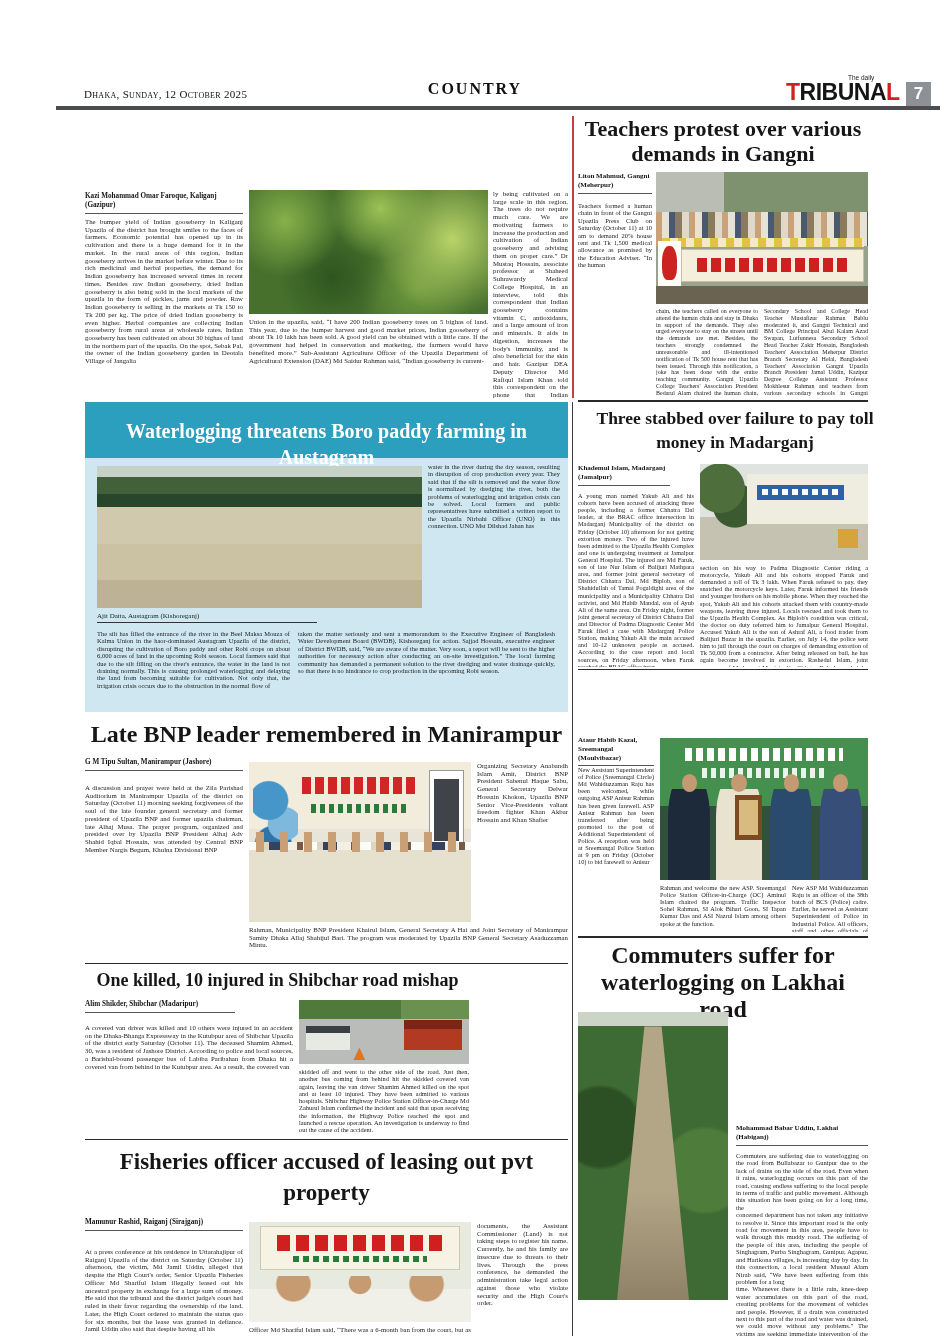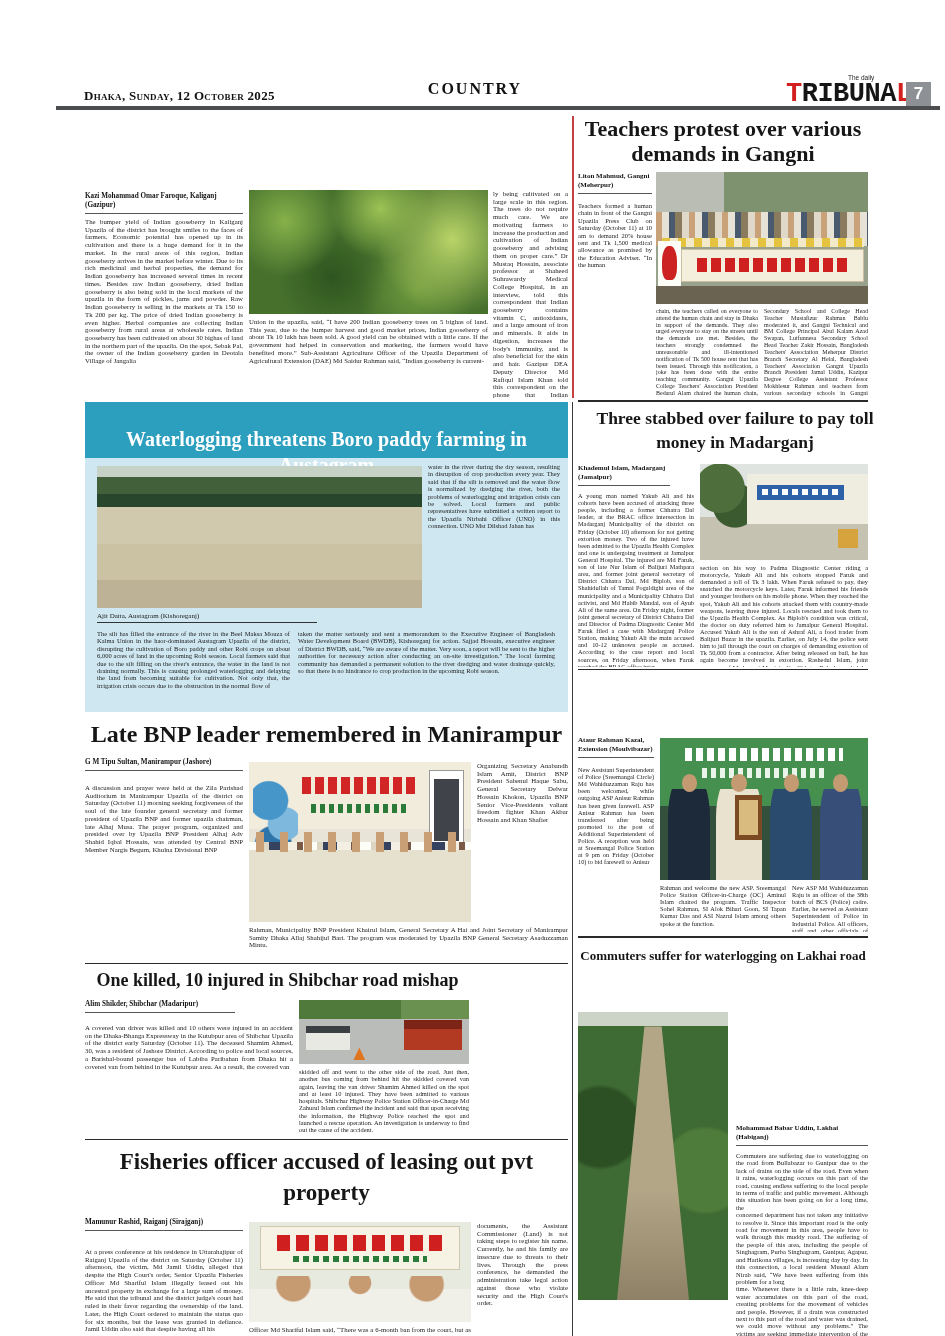--- a/index.html
+++ b/index.html
@@ -1,24 +1,24 @@
 <!DOCTYPE html>
 <html><head>
 <meta charset="utf-8">
 <style>
   html,body{margin:0;padding:0;background:#ffffff;}
   body{width:945px;height:1336px;overflow:hidden;}
   .page{position:relative;width:945px;height:1336px;background:#ffffff;font-family:"Liberation Serif",serif;}
   .abs{position:absolute;}
   
-  .date{left:84px;top:88px;font-size:13px;font-weight:bold;font-variant:small-caps;letter-spacing:.3px;color:#111;}
+  .date{left:84px;top:88px;font-size:11px;font-weight:normal;font-variant:small-caps;letter-spacing:.3px;color:#111;}
   .section{left:85px;top:80px;width:780px;text-align:center;font-size:16px;font-weight:bold;letter-spacing:2px;color:#101010;}
   .masthead{left:786px;top:74px;width:155px;height:34px;}
   .daily{position:absolute;left:62px;top:0;font-family:"Liberation Sans",sans-serif;font-size:6.5px;color:#222;}
-  .trib{position:absolute;left:0;top:7px;font-family:Liberation Mono, monospace;font-weight:900;font-size:27px;letter-spacing:-.5px;color:#151515;line-height:1;}
+  .trib{position:absolute;left:0;top:7px;font-family:Liberation Sans, sans-serif;font-weight:900;font-size:23px;letter-spacing:-.5px;color:#151515;line-height:1;}
   .trib .red{color:#d31f1f;}
   .pagebox{position:absolute;left:120px;top:8px;width:25px;height:24px;background:#8d9195;color:#fff;font-family:"Liberation Sans",sans-serif;font-weight:bold;font-size:17px;text-align:center;line-height:24px;}
   .hdr-rule{left:56px;top:106px;width:884px;height:4px;background:#4b4d4f;}
   
   .vrule-red{left:572px;top:116px;width:2px;height:282px;background:#c54040;}
   .vrule{left:572px;top:402px;width:1px;height:934px;background:#3a3a3a;}
   .hrule{height:1px;background:#2a2a2a;}
   
   .hl{font-weight:bold;text-align:center;color:#161616;font-family:"Liberation Serif",serif;}
   .txt{font-size:6.8px;line-height:1.14;text-align:justify;color:#1c1c1c;overflow:hidden;}
@@ -72,21 +72,21 @@
   .press-ph{background:#e7ebdf;}
   .f-banner{position:absolute;left:5%;top:4%;right:5%;height:42%;background:#f6f2e4;border:1px solid #d0c9b0;}
   .f-line1{position:absolute;left:8%;top:18%;right:8%;height:38%;background:repeating-linear-gradient(90deg,#d01f1f 0 13px,transparent 13px 19px);}
   .f-line2{position:absolute;left:16%;top:68%;right:16%;height:16%;background:repeating-linear-gradient(90deg,#2a7a3a 0 6px,transparent 6px 10px);}
   .f-people{position:absolute;left:0;bottom:0;right:0;height:46%;background:radial-gradient(circle at 20% 18%,#c79b72 0 9%,transparent 10%),radial-gradient(circle at 50% 15%,#c79b72 0 9%,transparent 10%),radial-gradient(circle at 80% 18%,#c79b72 0 9%,transparent 10%),linear-gradient(180deg,transparent 0 28%,#f0efe8 28% 100%);}
   .lakhai-ph{background:linear-gradient(180deg,#ccd4c8 0 5%,#3e6a33 5% 100%);background-image:radial-gradient(circle at 15% 40%,#2c4f24 0 18%,transparent 20%),radial-gradient(circle at 85% 55%,#4e7c3a 0 20%,transparent 22%),linear-gradient(180deg,#ccd4c8 0 5%,#3e6a33 5% 100%);}
   .l-path{position:absolute;left:26%;right:26%;top:5%;bottom:0;background:linear-gradient(180deg,#b3a687 0 60%,#8f8166 100%);clip-path:polygon(38% 0,62% 0,100% 100%,0 100%);}
   
   .wbox{left:85px;top:402px;width:483px;height:310px;background:#cfe7f0;}
   .wband{left:85px;top:402px;width:483px;height:56px;background:#2d9fbe;}
-  .wband .hl{color:#ffffff;font-size:20px;line-height:26px;padding-top:4px;margin-top:20px;}
+  .wband .hl{color:#ffffff;font-size:20px;line-height:26px;padding-top:16px;}
 </style>
 </head>
 <body>
 
 <div class="page">
 
   <div class="abs date">Dhaka, Sunday, 12 October 2025</div>
   <div class="abs section">COUNTRY</div>
   <div class="abs masthead">
     <div class="daily">The daily</div>
@@ -168,21 +168,21 @@
       <div class="b-portrait-inner"></div>
     </div>
     <div class="b-people"></div>
     <div class="b-heads"></div>
   </div>
   <div class="abs txt" style="left:477px;top:762px;width:91px;height:160px;">Organizing Secretary Anabandh Islam Amit, District BNP President Sabenul Haque Sabu, General Secretary Delwar Hossain Khokon, Upazila BNP Senior Vice-Presidents valiant freedom fighter Khan Akbar Hossain and Khan Shafier</div>
   <div class="abs txt" style="left:249px;top:926px;width:319px;height:34px;">Rahman, Municipality BNP President Khairul Islam, General Secretary A Hai and Joint Secretary of Manirampur Samity Dhaka Allaj Shahijul Bari. The program was moderated by Upazila BNP General Secretary Asaduzzaman Mintu.</div>
   <div class="abs hrule" style="left:85px;top:963px;width:483px;"></div>
 
   <div class="abs" style="left:578px;top:736px;width:76px;">
-    <div class="byline" style="font-size:7px;">Ataur Rahman Kazal, Extension (Moulvibazar)</div>
+    <div class="byline" style="font-size:7px;">Ataur Habib Kazal, Sreemangal (Moulvibazar)</div>
   </div>
   <div class="abs txt-sm" style="left:578px;top:766px;width:76px;height:140px;">New Assistant Superintendent of Police (Sreemangal Circle) Md Wahiduzzaman Raju has been welcomed, while outgoing ASP Anisur Rahman has been given farewell. ASP Anisur Rahman has been transferred after being promoted to the post of Additional Superintendent of Police. A reception was held at Sreemangal Police Station at 9 pm on Friday (October 10) to bid farewell to Anisur</div>
   <div class="ph asp-ph" style="left:660px;top:738px;width:208px;height:142px;">
     <div class="a-strip1"></div>
     <div class="a-strip2"></div>
     <div class="a-man m1"></div>
     <div class="a-man m2"></div>
     <div class="a-man m3"></div>
     <div class="a-man m4"></div>
     <div class="a-plaque">
@@ -215,21 +215,21 @@
   <div class="ph press-ph" style="left:249px;top:1222px;width:222px;height:100px;">
     <div class="f-banner">
       <div class="f-line1"></div>
       <div class="f-line2"></div>
     </div>
     <div class="f-people"></div>
   </div>
   <div class="abs txt" style="left:249px;top:1326px;width:222px;height:10px;">Officer Md Shariful Islam said, “There was a 6-month ban from the court, but as the ban period expired and we have not received any new order, we leased out that pond. If we receive a notice or order in this connection, this lease will definitely be canceled.”</div>
   <div class="abs txt" style="left:477px;top:1222px;width:91px;height:114px;">documents, the Assistant Commissioner (Land) is not taking steps to register his name. Currently, he and his family are insecure due to threats to their lives. Through the press conference, he demanded the administration take legal action against those who violate security and the High Court's order.</div>
 
-  <div class="abs hl" style="left:578px;top:942px;width:290px;font-size:13px;line-height:27px;">Commuters suffer for waterlogging on Lakhai road</div>
+  <div class="abs hl" style="left:578px;top:942px;width:290px;font-size:24px;line-height:27px;">Commuters suffer for waterlogging on Lakhai road</div>
   <div class="ph lakhai-ph" style="left:578px;top:1012px;width:150px;height:288px;">
     <div class="l-path"></div>
   </div>
   <div class="abs" style="left:736px;top:1124px;width:132px;">
     <div class="byline" style="font-size:7px;">Mohammad Babar Uddin, Lakhai (Habiganj)</div>
   </div>
   <div class="abs" style="left:736px;top:1152px;width:132px;height:184px;overflow:hidden;">
     <span class="txt" style="font-size:6.5px;display:block;overflow:visible;">Commuters are suffering due to waterlogging on the road from Bullabazar to Gunipur due to the lack of drains on the side of the road. Even when it rains, waterlogging occurs on this part of the road, causing endless suffering to the local people in terms of traffic and public movement. Although this situation has been going on for a long time, the</span>
     <span class="txt" style="font-size:6.5px;display:block;overflow:visible;">concerned department has not taken any initiative to resolve it. Since this important road is the only road for movement in this area, people have to walk through this muddy road. The suffering of the people of this area, including the people of Singhagram, Purba Singhagram, Gunipur, Agapur, and Harikona villages, is increasing day by day. In this connection, a local resident Musaul Alam Nirab said, “We have been suffering from this problem for a long</span>
     <span class="txt" style="font-size:6.5px;display:block;overflow:visible;">time. Whenever there is a little rain, knee-deep water accumulates on this part of the road, creating problems for the movement of vehicles and people. However, if a drain was constructed next to this part of the road and water was drained, we could move without any problems.” The victims are seeking immediate intervention of the higher authorities concerned to take necessary measures in this connection.</span>

